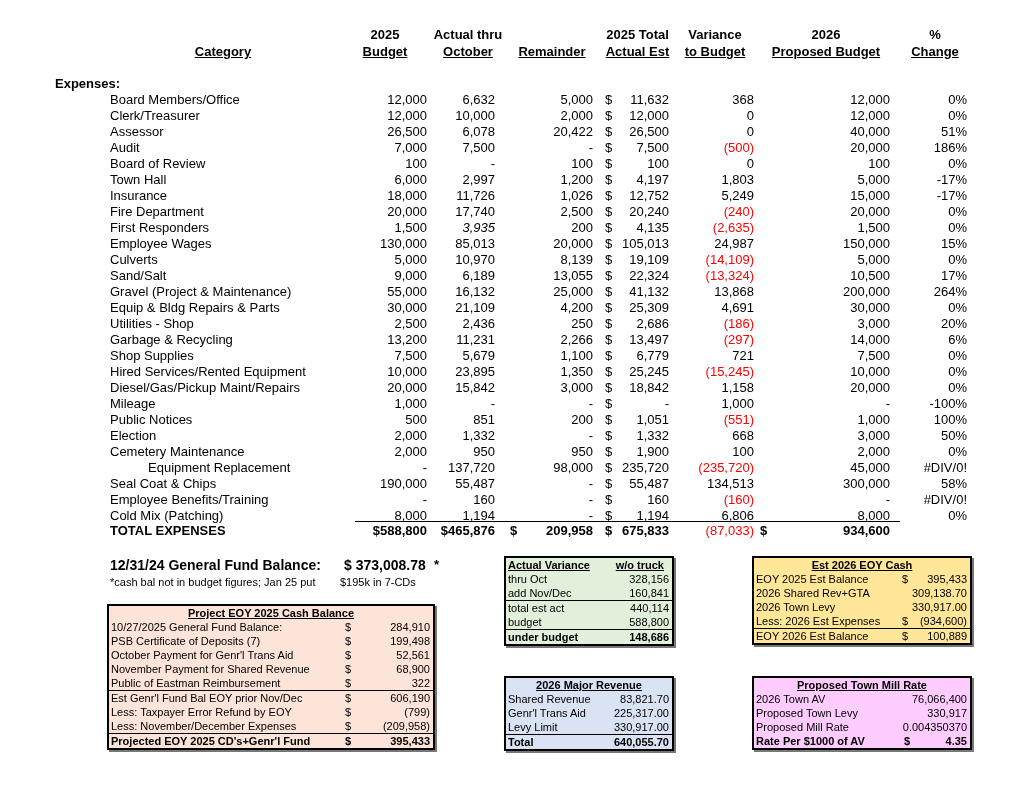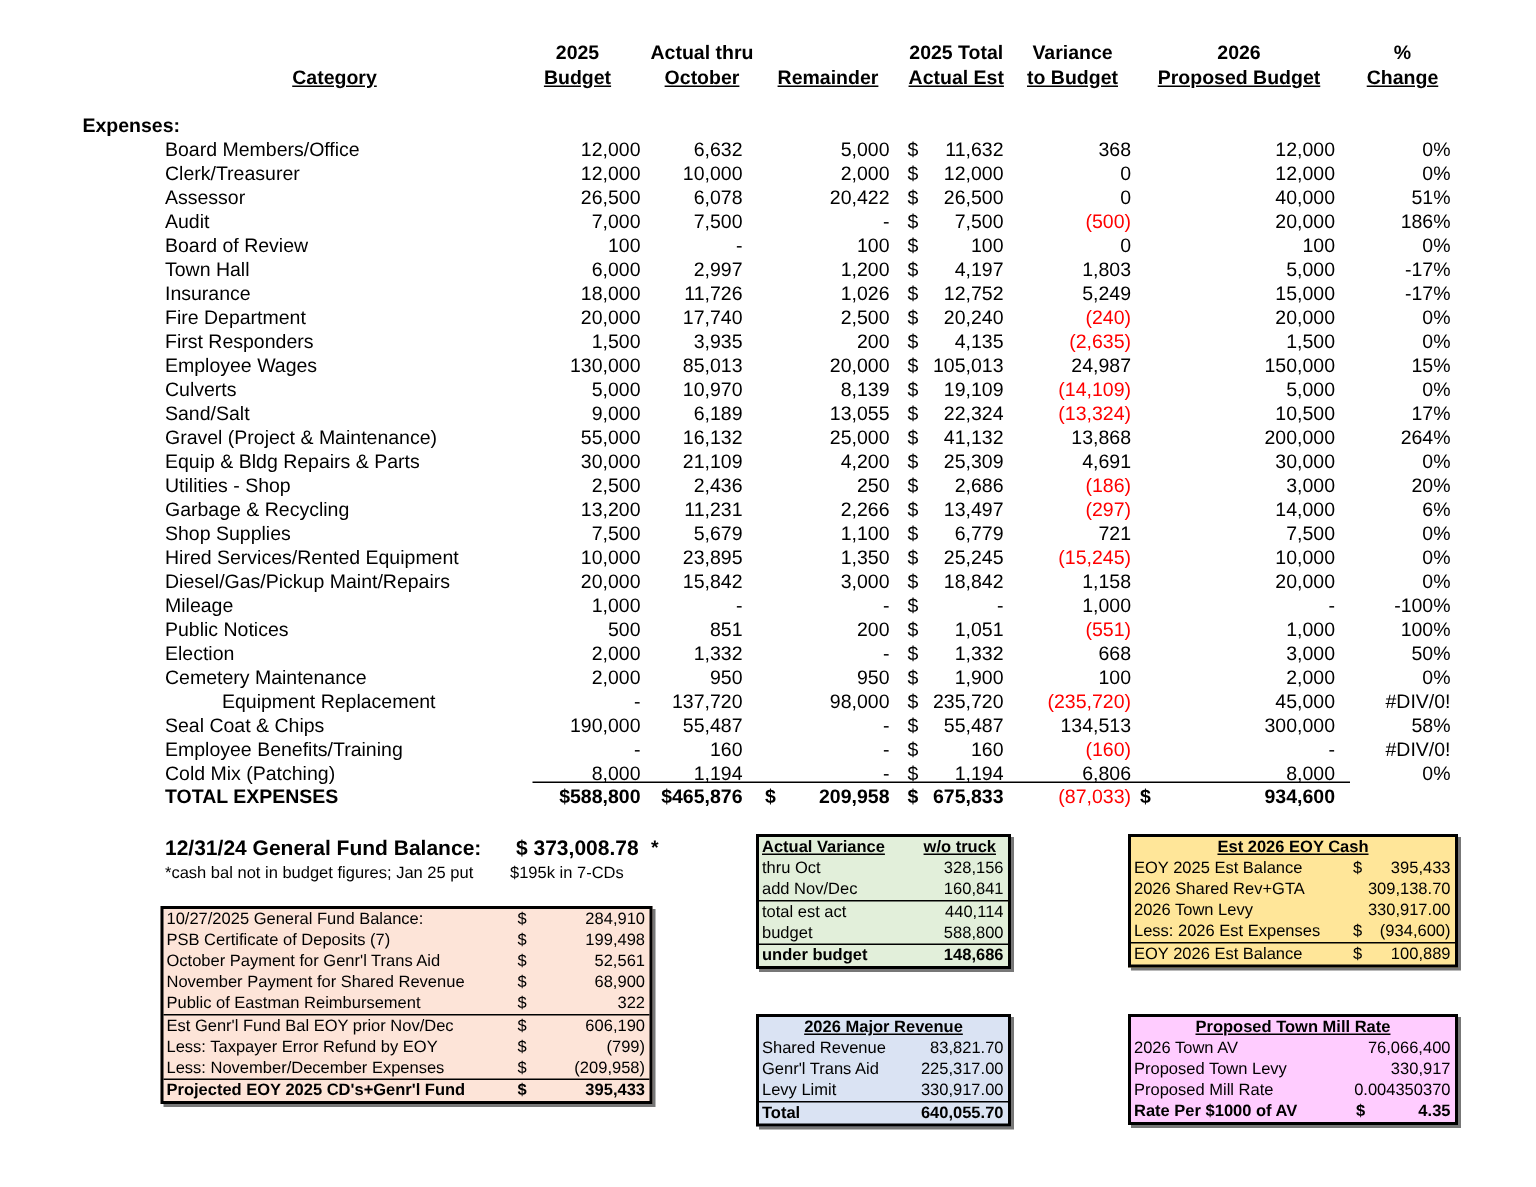--- a/index.html
+++ b/index.html
@@ -139,21 +139,21 @@
       <span class="c r" style="left: 520px; width: 73px;">2,500</span>
       <span class="c r" style="left: 610px; width: 59px;">20,240</span>
       <span class="c r neg" style="left: 670px; width: 84px;">(240)</span>
       <span class="c r" style="left: 800px; width: 90px;">20,000</span>
       <span class="c r" style="left: 895px; width: 72px;">0%</span>
       <span class="c" style="left: 605px;">$</span>
     </div>
     <div class="row" style="top: 220px;">
       <span class="c" style="left: 110px;">First Responders</span>
       <span class="c r" style="left: 355px; width: 72px;">1,500</span>
-      <span class="c r" style="left: 430px; width: 65px;">3,935</span>
+      <span class="c r" style="left: 430px; width: 65px; font-style: italic;">3,935</span>
       <span class="c r" style="left: 520px; width: 73px;">200</span>
       <span class="c r" style="left: 610px; width: 59px;">4,135</span>
       <span class="c r neg" style="left: 670px; width: 84px;">(2,635)</span>
       <span class="c r" style="left: 800px; width: 90px;">1,500</span>
       <span class="c r" style="left: 895px; width: 72px;">0%</span>
       <span class="c" style="left: 605px;">$</span>
     </div>
     <div class="row" style="top: 236px;">
       <span class="c" style="left: 110px;">Employee Wages</span>
       <span class="c r" style="left: 355px; width: 72px;">130,000</span>
@@ -369,20 +369,21 @@
   <span class="c r" style="left:800px;width:90px;">934,600</span>
 </div>
 
 <div class="abs bold" style="left:110px;top:557px;font-size:14px;">12/31/24 General Fund Balance:</div>
 <div class="abs bold" style="left:344px;top:557px;font-size:14px;">$ 373,008.78</div>
 <div class="abs bold" style="left:434px;top:557px;">*</div>
 <div class="abs" style="left:110px;top:576px;font-size:11px;">*cash bal not in budget figures; Jan 25 put</div>
 <div class="abs" style="left:340px;top:576px;font-size:11px;">$195k in 7-CDs</div>
 
 <div class="box" id="eoybox" style="left:107px;top:604px;width:324px;background:#fde4d8;">
+  <div class="t">Project EOY 2025 Cash Balance</div>
   <div id="eoylines">
       <div class="l">
         <span style="left: 2px;">10/27/2025 General Fund Balance:</span>
         <span style="left: 236px;">$</span>
         <span style="right: 3px;">284,910</span>
       </div>
       <div class="l">
         <span style="left: 2px;">PSB Certificate of Deposits (7)</span>
         <span style="left: 236px;">$</span>
         <span style="right: 3px;">199,498</span>

